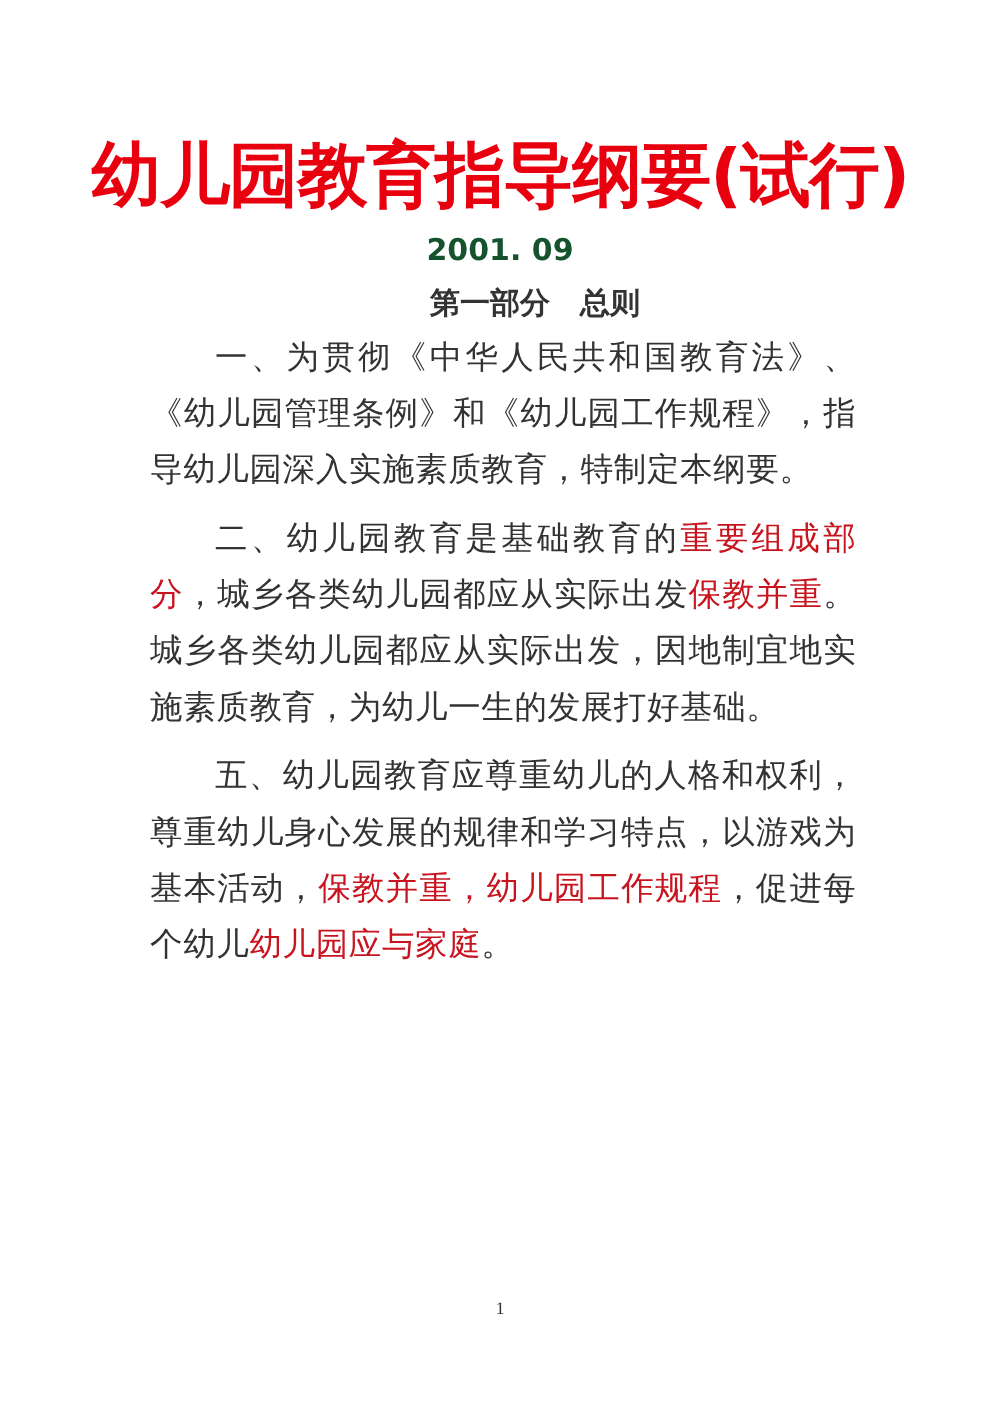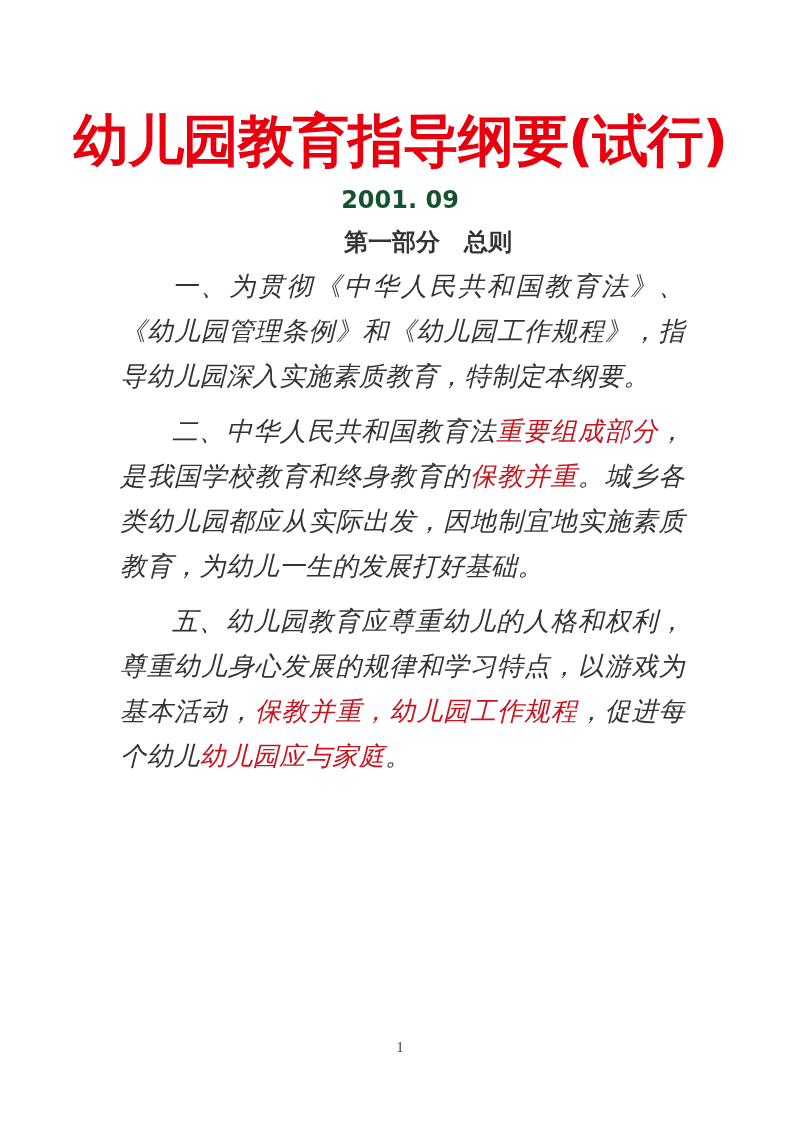--- a/index.html
+++ b/index.html
@@ -7,39 +7,39 @@
          font-family: "DejaVu Sans", "Liberation Sans", sans-serif; color: #333333; }
   .page { position: absolute; left: 0; top: 0; width: 800px; height: 1131px; }
   .title { position: absolute; left: 0; width: 800px; top: 106px; text-align: center;
            font-size: 56px; font-weight: bold; color: #e8000f; letter-spacing: -1px; line-height: 70px; }
   .date { position: absolute; left: 0; width: 800px; top: 182px; text-align: center;
           font-size: 24px; font-weight: bold; color: #14532d; line-height: 36px; }
   .section { position: absolute; left: 0; width: 800px; top: 224px; text-align: center;
              font-size: 24px; font-weight: bold; color: #333; line-height: 36px; word-spacing: 14px; padding-left: 28px; }
   .body { position: absolute; left: 120px; width: 565px; top: 264px; }
   .para { font-size: 26px; line-height: 45px; text-indent: 52px; margin: 0 0 10px 0;
-          text-align: justify; letter-spacing: 0.5px; font-style: italic; }
+          text-align: justify; letter-spacing: 0.5px; }
   .red { color: #c8141e; }
   .pagenum { position: absolute; left: 0; width: 800px; top: 1040px; text-align: center;
              font-size: 14px; font-family: "Liberation Serif", serif; color: #333; }
 </style>
 </head>
 <body>
 
 <div class="page">
   <div class="title">幼儿园教育指导纲要(试行)</div>
   <div class="date">2001. 09</div>
   <div class="section">第一部分　总则</div>
 
   <div class="body">
     <p class="para">
       <span>一、为贯彻《中华人民共和国教育法》、《幼儿园管理条例》和《幼儿园工作规程》，指导幼儿园深入实施素质教育，特制定本纲要。</span>
     </p>
     <p class="para">
-      <span>二、中华人民共和国教育法</span><span class="red">重要组成部分</span><span>，是我国学校教育和终身教育的</span><span class="red">保教并重</span><span>。城乡各类幼儿园都应从实际出发，因地制宜地实施素质教育，为幼儿一生的发展打好基础。</span>
+      <span>二、幼儿园教育是基础教育的</span><span class="red">重要组成部分</span><span>，城乡各类幼儿园都应从实际出发</span><span class="red">保教并重</span><span>。城乡各类幼儿园都应从实际出发，因地制宜地实施素质教育，为幼儿一生的发展打好基础。</span>
     </p>
     <p class="para">
       <span>五、幼儿园教育应尊重幼儿的人格和权利，尊重幼儿身心发展的规律和学习特点，以游戏为基本活动，</span><span class="red">保教并重，幼儿园工作规程</span><span>，促进每个幼儿</span><span class="red">幼儿园应与家庭</span><span>。</span>
     </p>
   </div>
 
   <div class="pagenum">1</div>
 </div>
 
 </body></html>

